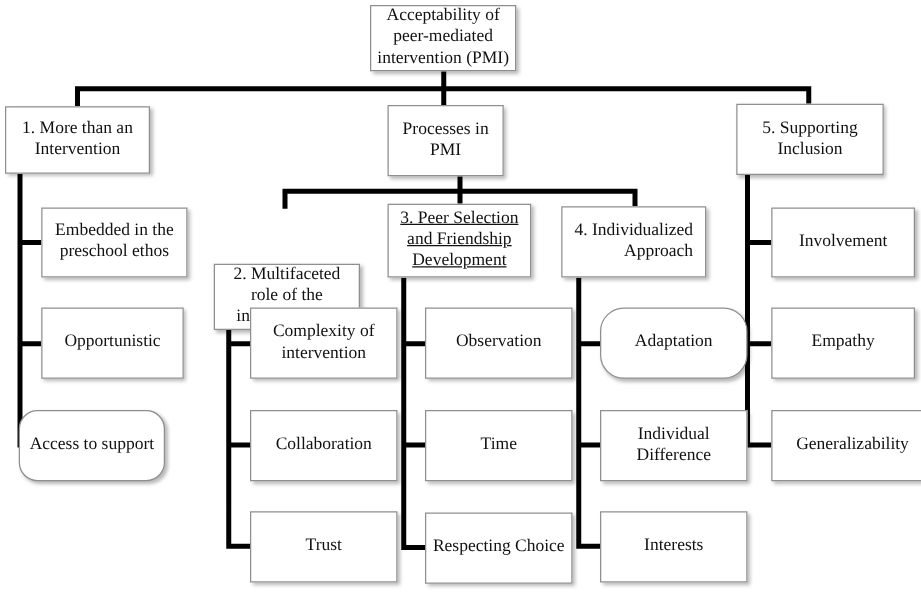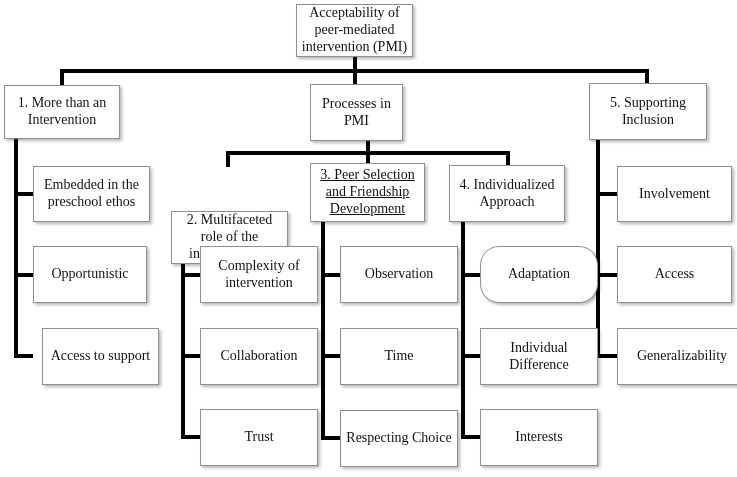--- a/index.html
+++ b/index.html
@@ -19,32 +19,32 @@
   }
   
   .n-root          { left: 296px; top: 4px;   width: 117px; height: 53px; }
   
   .n-theme1        { left: 4px;   top: 85px;  width: 116px; height: 54px; }
   .n-processes     { left: 310px; top: 84px;  width: 93px; height: 57px; }
   .n-theme5        { left: 589px; top: 83px;  width: 118px; height: 57px; }
   
   .n-theme2        { left: 171px; top: 167px; width: 117px; height: 53px; margin-top: 44px; }
   .n-theme3        { left: 310px; top: 163px; width: 115px; height: 59px; text-decoration: underline; }
-  .n-theme4        { left: 449px; top: 165px; width: 116px; height: 57px; }
+  .n-theme4        { left: 449px; top: 165px; width: 116px; height: 57px; text-align: right; }
   
   .n-embedded      { left: 33px;  top: 166px; width: 117px; height: 56px; }
   .n-involvement   { left: 617px; top: 166px; width: 115px; height: 56px; }
   
   .n-opportunistic { left: 33px;  top: 246px; width: 114px; height: 57px; }
   .n-complexity    { left: 200px; top: 246px; width: 118px; height: 57px; }
   .n-observation   { left: 340px; top: 246px; width: 118px; height: 57px; }
   .n-adaptation    { left: 480px; top: 246px; width: 118px; height: 57px; border-radius: 19px; }
   .n-empathy       { left: 617px; top: 246px; width: 115px; height: 57px; }
   
-  .n-access        { left: 42px;  top: 328px; width: 117px; height: 57px; }
+  .n-access        { left: 15px;  top: 328px; width: 117px; height: 57px; border-radius: 15px; }
   .n-collaboration { left: 200px; top: 328px; width: 118px; height: 57px; }
   .n-time          { left: 340px; top: 328px; width: 118px; height: 57px; }
   .n-individual    { left: 480px; top: 328px; width: 118px; height: 57px; }
   .n-generalizability { left: 617px; top: 328px; width: 130px; height: 57px; }
   
   .n-trust         { left: 200px; top: 409px; width: 118px; height: 57px; }
   .n-respecting    { left: 340px; top: 410px; width: 118px; height: 57px; }
   .n-interests     { left: 480px; top: 409px; width: 118px; height: 57px; }
 </style>
 </head>
@@ -113,16 +113,16 @@
   <div class="node n-time">Time</div>
   <div class="node n-observation">Observation</div>
   <div class="node n-respecting">Respecting Choice</div>
 
   <div class="node n-adaptation">Adaptation</div>
   <div class="node n-individual">Individual
 Difference</div>
   <div class="node n-interests">Interests</div>
 
   <div class="node n-involvement">Involvement</div>
-  <div class="node n-empathy">Access</div>
+  <div class="node n-empathy">Empathy</div>
   <div class="node n-generalizability">Generalizability</div>
 
 </div>
 
 </body></html>

